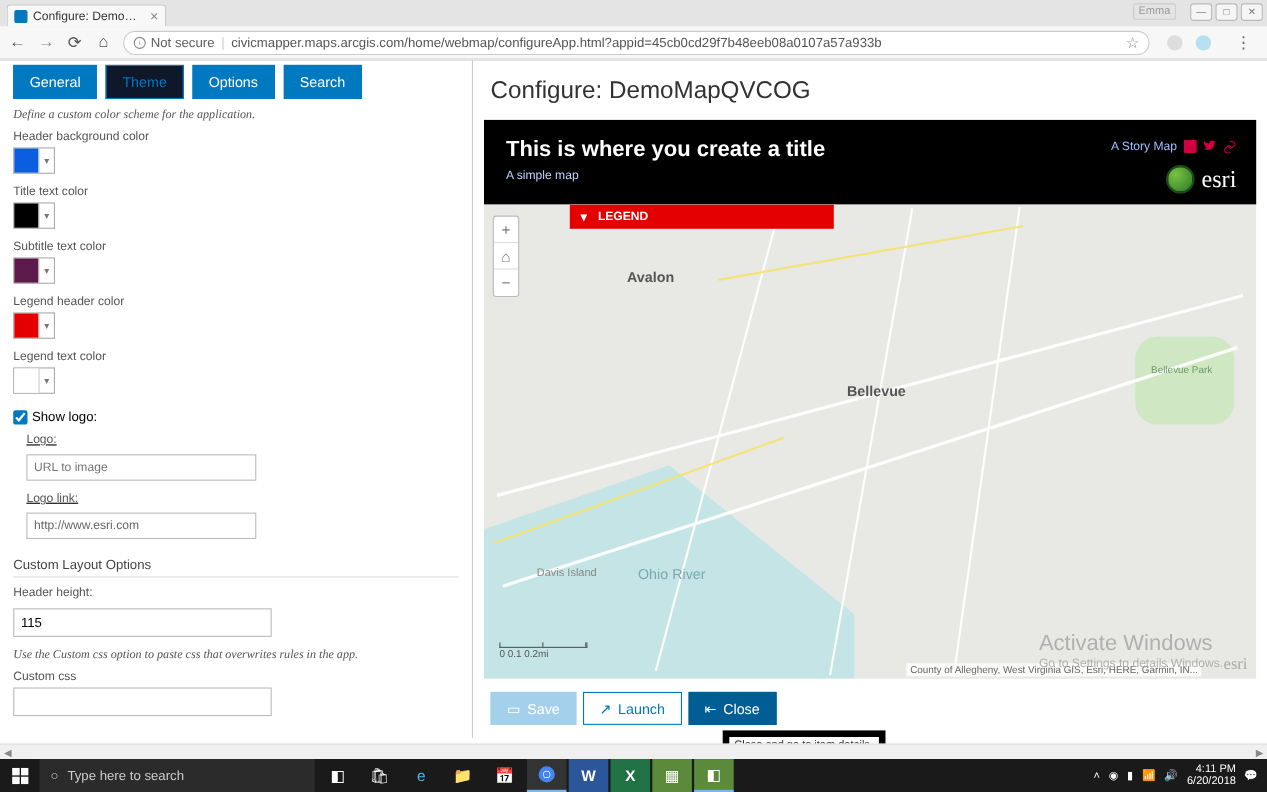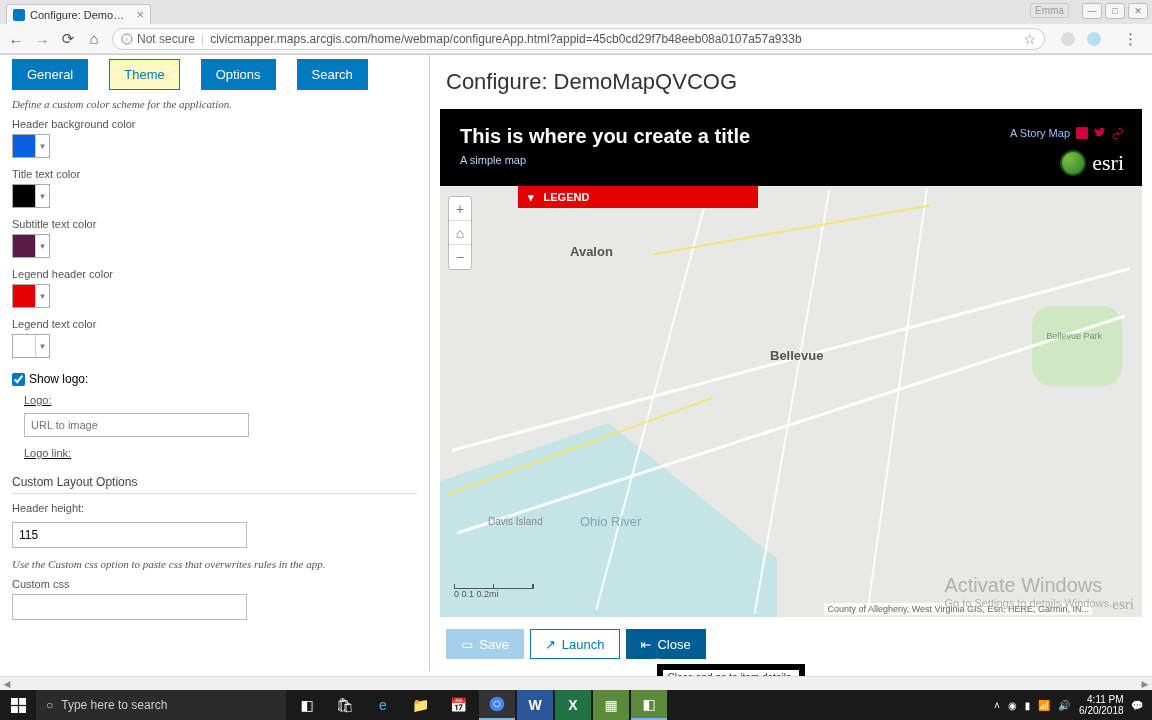--- a/index.html
+++ b/index.html
@@ -24,32 +24,32 @@
 .url-field .insecure svg { width: 12px; height: 12px; }
 .url-text { font-size: 12px; color: #555; flex: 1; overflow: hidden; white-space: nowrap; }
 .url-field .star { color: #888; font-size: 14px; }
 .ext-icons { display: flex; gap: 12px; padding: 0 6px; }
 .ext-icon { width: 14px; height: 14px; border-radius: 50%; }
 .menu-dots { font-size: 15px; color: #666; padding: 0 6px; }
 
 
 .app { display: flex; height: 616px; }
 .left-panel { width: 430px; border-right: 1px solid #ccc; overflow-y: scroll; padding: 4px 12px 20px 12px; }
-.tabs-row { display: flex; gap: 21px; margin-bottom: 8px; }
+.tabs-row { display: flex; gap: 8px; margin-bottom: 8px; }
 .cfg-tab { padding: 7px 14px; font-size: 13px; color: #fff; background: #0079c1; border: 1px solid #0079c1; cursor: pointer; }
-.cfg-tab.active { background: #fef9c3; color: #0079c1; }
+.cfg-tab.active { background: #0f172a; color: #0079c1; }
 .help-text { font-family: Georgia, serif; font-style: italic; font-size: 11px; color: #555; margin: 6px 0 8px; }
 .field-label { font-size: 11px; color: #555; margin-top: 8px; margin-bottom: 4px; }
 .color-pick { display: inline-flex; border: 1px solid #aaa; }
 .swatch { width: 22px; height: 22px; }
 .caret-btn { width: 14px; height: 22px; display: flex; align-items: center; justify-content: center; color: #777; border-left: 1px solid #ccc; font-size: 9px; }
 .check-row { display: flex; align-items: center; gap: 4px; margin: 12px 0 6px; }
 .check-row input { accent-color: #0079c1; }
 .indent { padding-left: 12px; text-decoration: underline; }
-.text-input { width: 225px; height: 24px; border: 1px solid #bbb; padding: 0 6px; font-size: 11px; color: #666; margin-top: 3px; }
+.text-input { width: 209px; height: 24px; border: 1px solid #bbb; padding: 0 6px; font-size: 11px; color: #666; margin-top: 3px; }
 .section-head { font-size: 12px; color: #444; margin: 16px 0 4px; }
 .hr { border-top: 1px solid #ddd; margin: 4px 0 8px; }
 .num-input { width: 235px; height: 26px; border: 1px solid #bbb; padding: 0 6px; font-size: 12px; margin-top: 4px; }
 .css-box { width: 235px; height: 26px; border: 1px solid #bbb; margin-top: 4px; }
 
 .right-panel { flex: 1; padding: 6px 10px 0 10px; position: relative; display: flex; flex-direction: column; }
 .cfg-title { font-size: 22px; font-weight: 400; color: #323232; margin: 8px 6px 14px; }
 .preview-header { background: #000000; color: #fff; padding: 16px 20px 20px; position: relative; }
 .preview-title { font-size: 20px; font-weight: 600; margin-bottom: 6px; }
 .preview-sub { font-size: 11px; color: #bcd4ff; }
@@ -188,20 +188,21 @@
     </div>
 
     <div class="check-row">
       <input type="checkbox" checked="" style="">
       <span>Show logo:</span>
     </div>
     <div class="indent">
       <div class="field-label">Logo:</div>
       <input class="text-input" placeholder="URL to image" style="">
       <div class="field-label" style="margin-top:10px">Logo link:</div>
+      <input class="text-input" value="http://www.esri.com" style="">
     </div>
 
     <div class="section-head">Custom Layout Options</div>
     <div class="hr"></div>
     <div class="field-label">Header height:</div>
     <input class="num-input" value="115" style="">
 
     <div class="help-text" style="margin-top:10px">Use the Custom css option to paste css that overwrites rules in the app.</div>
     <div class="field-label">Custom css</div>
     <div class="css-box"></div>

